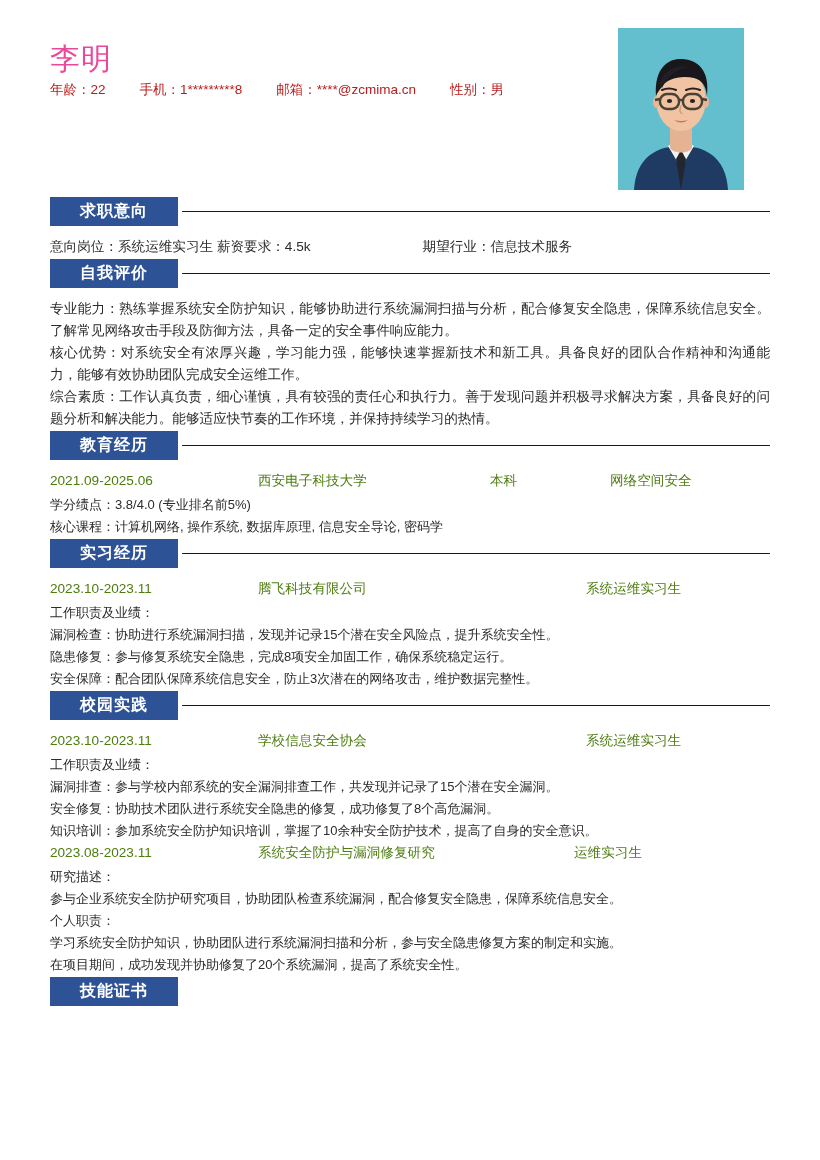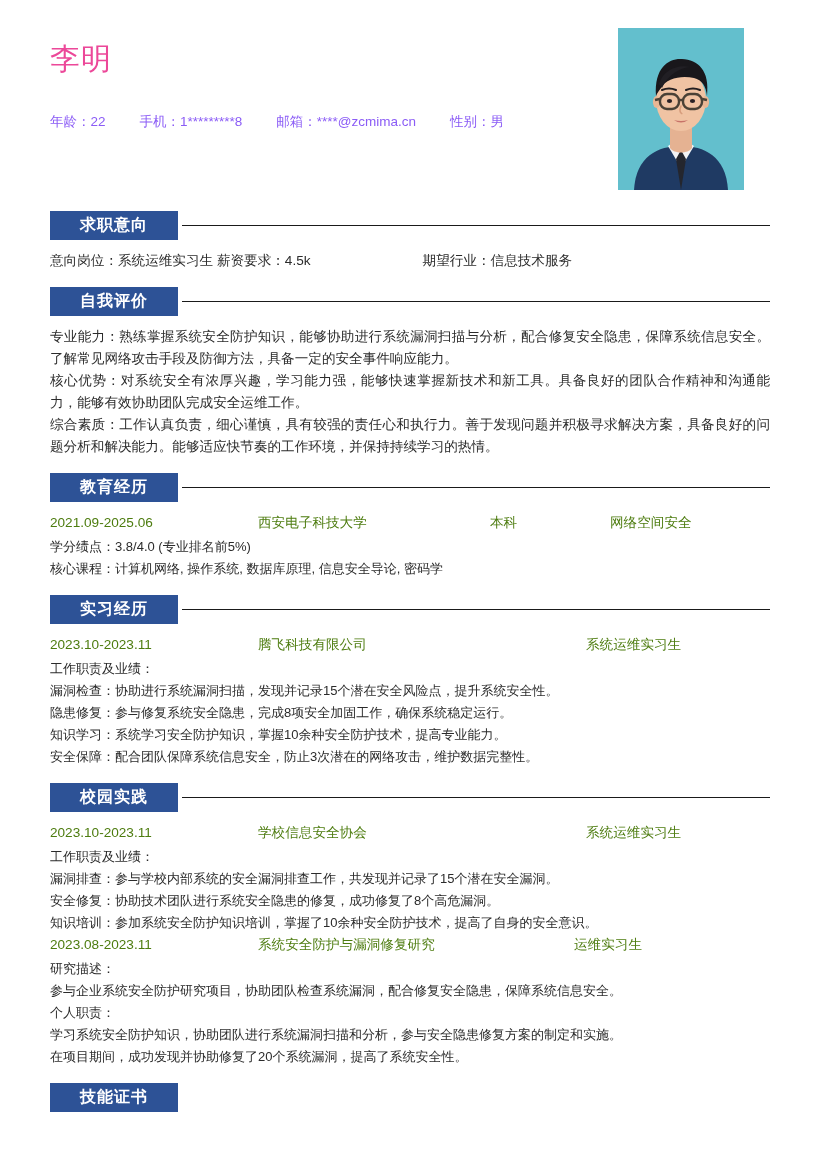--- a/index.html
+++ b/index.html
@@ -26,23 +26,23 @@
   }
   .name {
     font-size: 30px;
     font-weight: normal;
     color: #ec4899;
     letter-spacing: 1px;
     line-height: 1.15;
     margin: 12px 0 0 0;
   }
   .contact-row {
-    margin-top: 36px;
+    margin-top: 4px;
     font-size: 13.5px;
-    color: #8b5cf6;
+    color: #b91c1c;
     display: flex;
     align-items: baseline;
     text-align: right;
   }
   .contact-item { white-space: nowrap; }
   .contact-item + .contact-item { margin-left: 34px; }
   .contact-label { }
   .contact-value { }
 
   .photo {
@@ -54,21 +54,20 @@
     overflow: hidden;
     background: #63bfcd;
   }
   .photo svg { display: block; width: 126px; height: 162px; }
 
   
   .section { padding: 0 50px 0 50px; }
   .sec-head {
     position: relative;
     height: 30px;
-    margin-top: 14px;
     margin-bottom: 10px;
     display: flex;
     align-items: center;
   }
   .sec-badge {
     background: #2d5296;
     color: #ffffff;
     font-size: 16px;
     font-weight: bold;
     letter-spacing: 1px;
@@ -241,21 +240,20 @@
       <div class="sec-rule"></div>
     </div>
     <div class="exp-row work">
       <span class="exp-date">2023.10-2023.11</span>
       <span class="exp-org">腾飞科技有限公司</span>
       <span class="exp-role">系统运维实习生</span>
     </div>
     <div class="line">工作职责及业绩：</div>
     <div class="line">漏洞检查：协助进行系统漏洞扫描，发现并记录15个潜在安全风险点，提升系统安全性。</div>
     <div class="line">隐患修复：参与修复系统安全隐患，完成8项安全加固工作，确保系统稳定运行。</div>
-    <div class="line">知识学习：系统学习安全防护知识，掌握10余种安全防护技术，提高专业能力。</div>
     <div class="line">安全保障：配合团队保障系统信息安全，防止3次潜在的网络攻击，维护数据完整性。</div>
   </div>
 
   <div class="section">
     <div class="sec-head">
       <div class="sec-badge">校园实践</div>
       <div class="sec-rule"></div>
     </div>
     <div class="exp-row work">
       <span class="exp-date">2023.10-2023.11</span>

